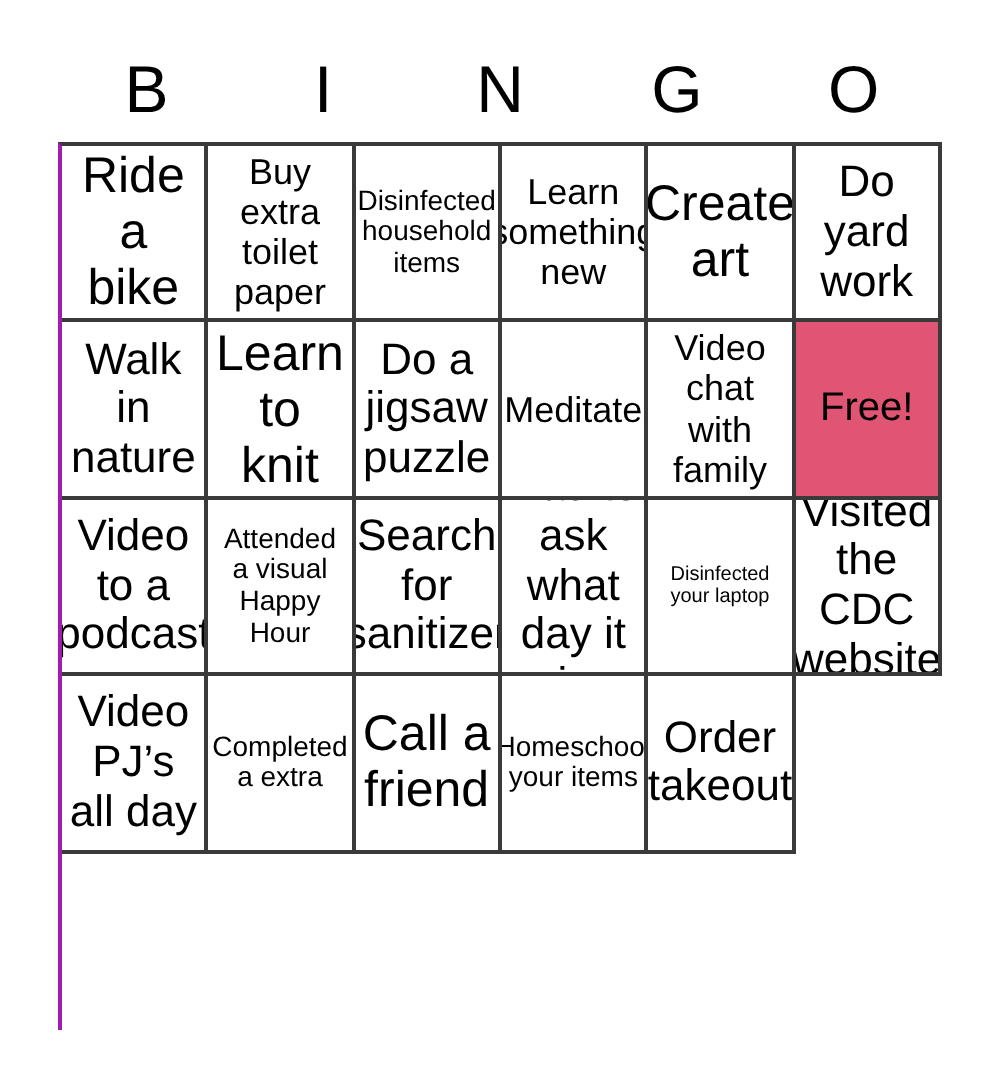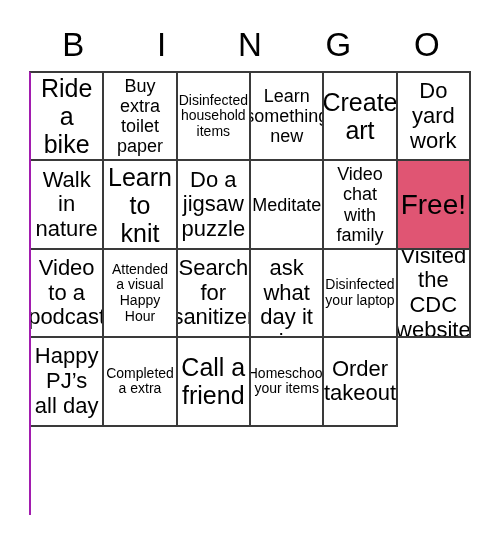--- a/index.html
+++ b/index.html
@@ -61,23 +61,23 @@
     padding: 2px 3px;
     color: #000000;
     line-height: 1.12;
     overflow: hidden;
     background: #ffffff;
   }
   .cell.size-xl { font-size: 25px; }
   .cell.size-lg { font-size: 22px; }
   .cell.size-md { font-size: 18px; }
   .cell.size-sm { font-size: 14px; text-align: center; }
-  .cell.size-xs { font-size: 14px; }
+  .cell.size-xs { font-size: 10px; }
   .cell.free {
-    font-size: 28px;
+    font-size: 20px;
   }
 </style>
 </head>
 <body>
 
 <div id="card">
 
   <div id="header-row">
     <div class="header-letter">B</div>
     <div class="header-letter">I</div>
@@ -98,20 +98,20 @@
       <div class="cell size-lg">Do a jigsaw puzzle</div>
       <div class="cell size-md">Meditate</div>
       <div class="cell size-md">Video chat with family</div>
       <div class="cell free" style="background: rgb(224, 85, 115);">Free!</div>
       <div class="cell size-lg">Video to a podcast</div>
       <div class="cell size-sm">Attended a visual Happy Hour</div>
       <div class="cell size-lg">Search for sanitizer</div>
       <div class="cell size-lg">Had to ask what day it is</div>
       <div class="cell size-xs">Disinfected your laptop</div>
       <div class="cell size-lg">Visited the CDC website</div>
-      <div class="cell size-lg">Happy PJ’s all day</div>
+      <div class="cell size-lg">Video PJ’s all day</div>
       <div class="cell size-sm">Completed a extra</div>
       <div class="cell size-xl">Call a friend</div>
       <div class="cell size-sm">Homeschool your items</div>
       <div class="cell size-lg">Order takeout</div>
     </div>
 
 </div>
 
 </body></html>

